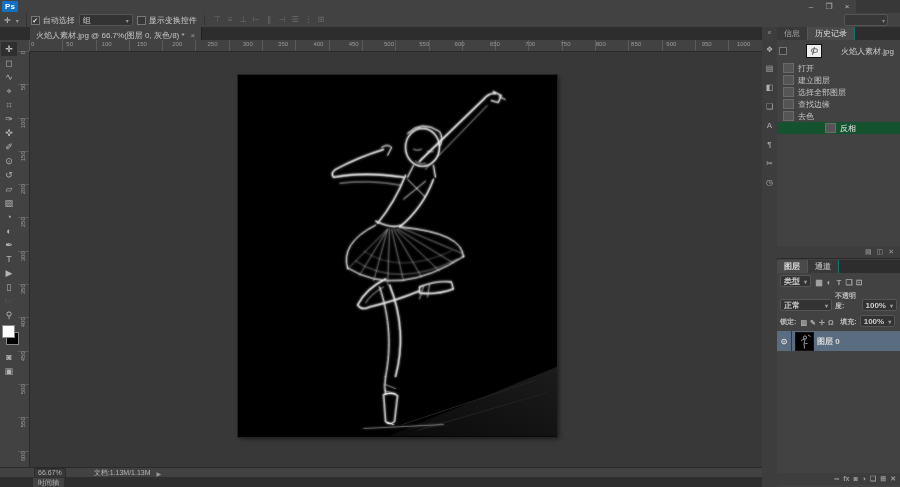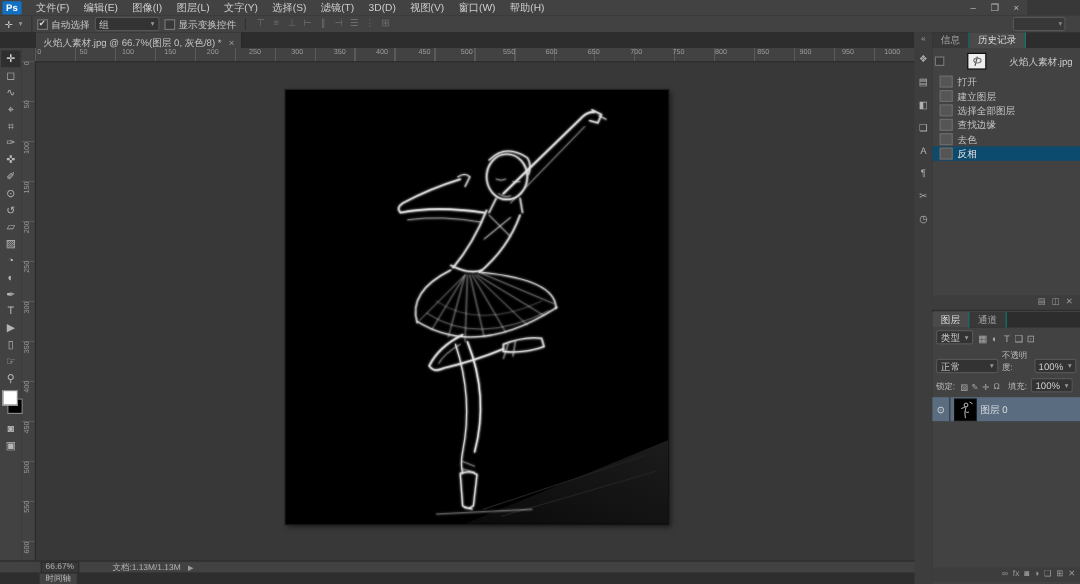--- a/index.html
+++ b/index.html
@@ -67,26 +67,26 @@
   .ptabs{display:flex;background:#2d2d2d;height:13px;font-size:8px;}
   .ptab{padding:0 7px;line-height:13px;color:#a8a8a8;background:#383838;border-right:1px solid #0f766e;}
   .ptab.active{background:#4a4a4a;color:#ddd;}
   .history{position:absolute;left:0;top:0;width:123px;height:231px;background:#424242;border-bottom:1px solid #2a2a2a;}
   .hist-body{position:absolute;left:0;top:13px;right:0;bottom:12px;overflow:hidden;}
   .snap-row{display:flex;align-items:center;gap:20px;height:18px;padding:2px 2px;font-size:8px;color:#ccc;}
   .snap-thumb{width:14px;height:12px;background:#eee;position:relative;box-shadow:0 0 0 1px #111;}
   .snap-thumb i{position:absolute;left:6px;top:2px;width:1px;height:8px;background:#555;transform:rotate(14deg);}
   .snap-thumb b{position:absolute;left:4px;top:3px;width:5px;height:3px;border:1px solid #777;border-radius:50%;}
   .hist-row{display:flex;align-items:center;gap:4px;height:12px;padding:0 2px 0 6px;font-size:8px;color:#c4c4c4;}
-  .hist-row.selected{background:#0c4a6e;color:#e4e4e4;}
+  .hist-row.selected{background:#14532d;color:#e4e4e4;justify-content:center;}
   .hist-ic{width:9px;height:8px;background:#555;border:1px solid #6a6a6a;flex:0 0 auto;}
   .hist-foot{position:absolute;left:0;bottom:0;width:123px;height:12px;background:#3d3d3d;
              display:flex;justify-content:flex-end;align-items:center;gap:5px;padding-right:6px;box-sizing:border-box;}
   .mini-ic{font-size:7px;color:#9a9a9a;line-height:12px;}
-  .layers{position:absolute;left:0;top:233px;width:123px;height:227px;background:#424242;}
+  .layers{position:absolute;left:0;top:233px;width:123px;height:227px;background:#424242;font-weight:bold;}
   .lrow{display:flex;align-items:flex-end;gap:3px;font-size:8px;color:#bdbdbd;padding:2px 3px;}
   .lrow .dd{flex:0 0 auto;}
   .filter-ic{font-size:8px;color:#a8a8a8;width:10px;text-align:center;}
   .lock-ic{font-size:7px;color:#a8a8a8;width:9px;text-align:center;}
   .layer-row{display:flex;align-items:center;gap:4px;height:20px;margin-top:2px;font-size:8px;color:#ddd;}
   .layer-row.selected{background:#5a6d80;}
   .eye-box{width:14px;height:20px;border-right:1px solid #383838;display:flex;align-items:center;
            justify-content:center;font-size:8px;color:#ddd;}
   .layer-thumb{width:17px;height:17px;background:#000;box-shadow:0 0 0 1px #111;}
   .layers-foot{position:absolute;left:0;bottom:2px;width:123px;height:12px;background:#3d3d3d;
@@ -101,34 +101,20 @@
   .tl-tab{position:absolute;left:33px;top:1px;background:#424242;font-size:7px;color:#b5b5b5;
           padding:0 5px;line-height:9px;}
 </style>
 </head>
 <body>
 
 <div class="app">
 
   <div class="menubar">
     <div class="ps-logo">Ps</div>
-    <div style="display:flex">
-
-    <span class="menu-item">文件(F)</span>
-        <span class="menu-item">编辑(E)</span>
-        <span class="menu-item">图像(I)</span>
-        <span class="menu-item">图层(L)</span>
-        <span class="menu-item">文字(Y)</span>
-        <span class="menu-item">选择(S)</span>
-        <span class="menu-item">滤镜(T)</span>
-        <span class="menu-item">3D(D)</span>
-        <span class="menu-item">视图(V)</span>
-        <span class="menu-item">窗口(W)</span>
-        <span class="menu-item">帮助(H)</span>
-      </div>
     <div class="win-controls">
 
     <span class="win-btn">–</span>
         <span class="win-btn">❐</span>
         <span class="win-btn">×</span>
       </div>
   </div>
 
   <div class="optionsbar">
     <div class="tool-preset">

